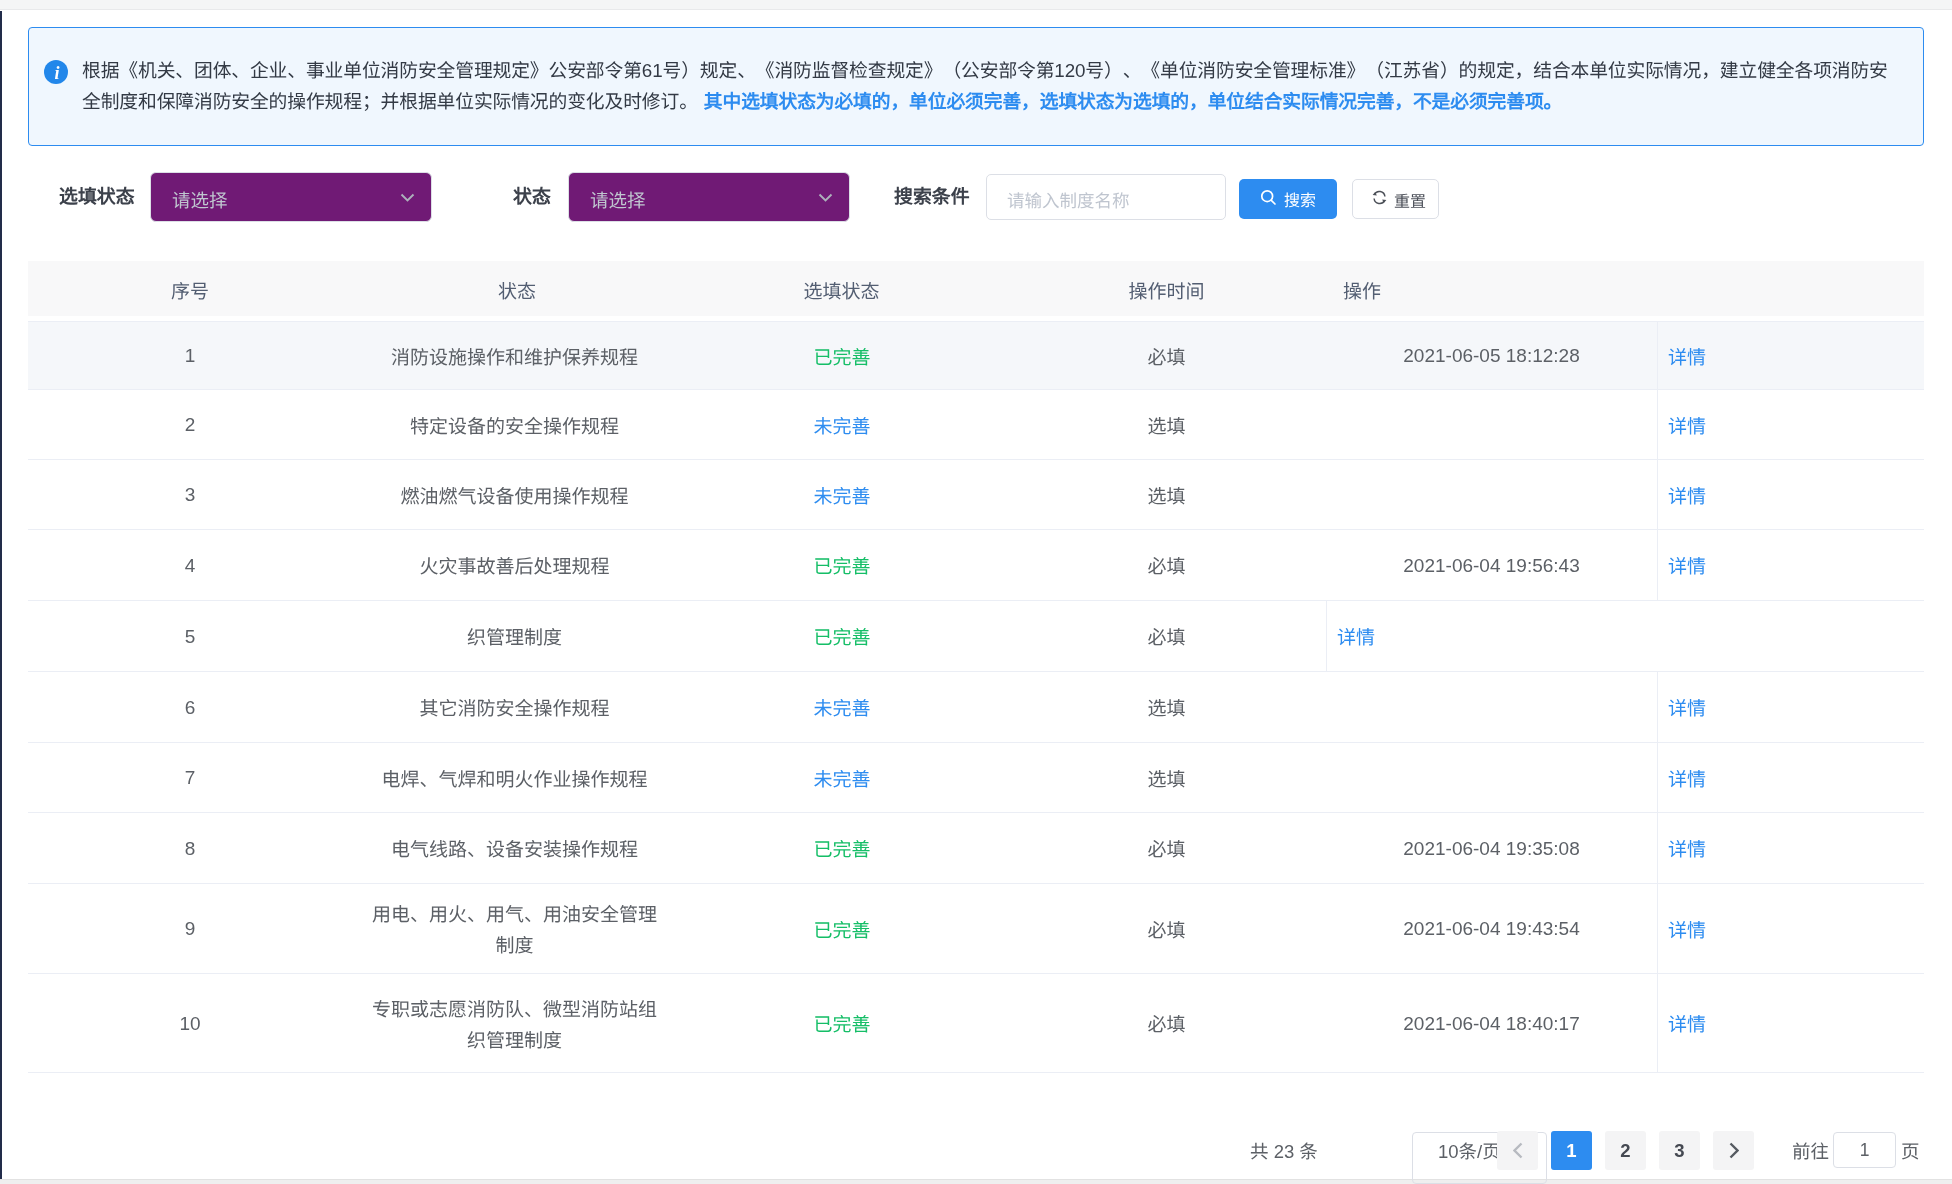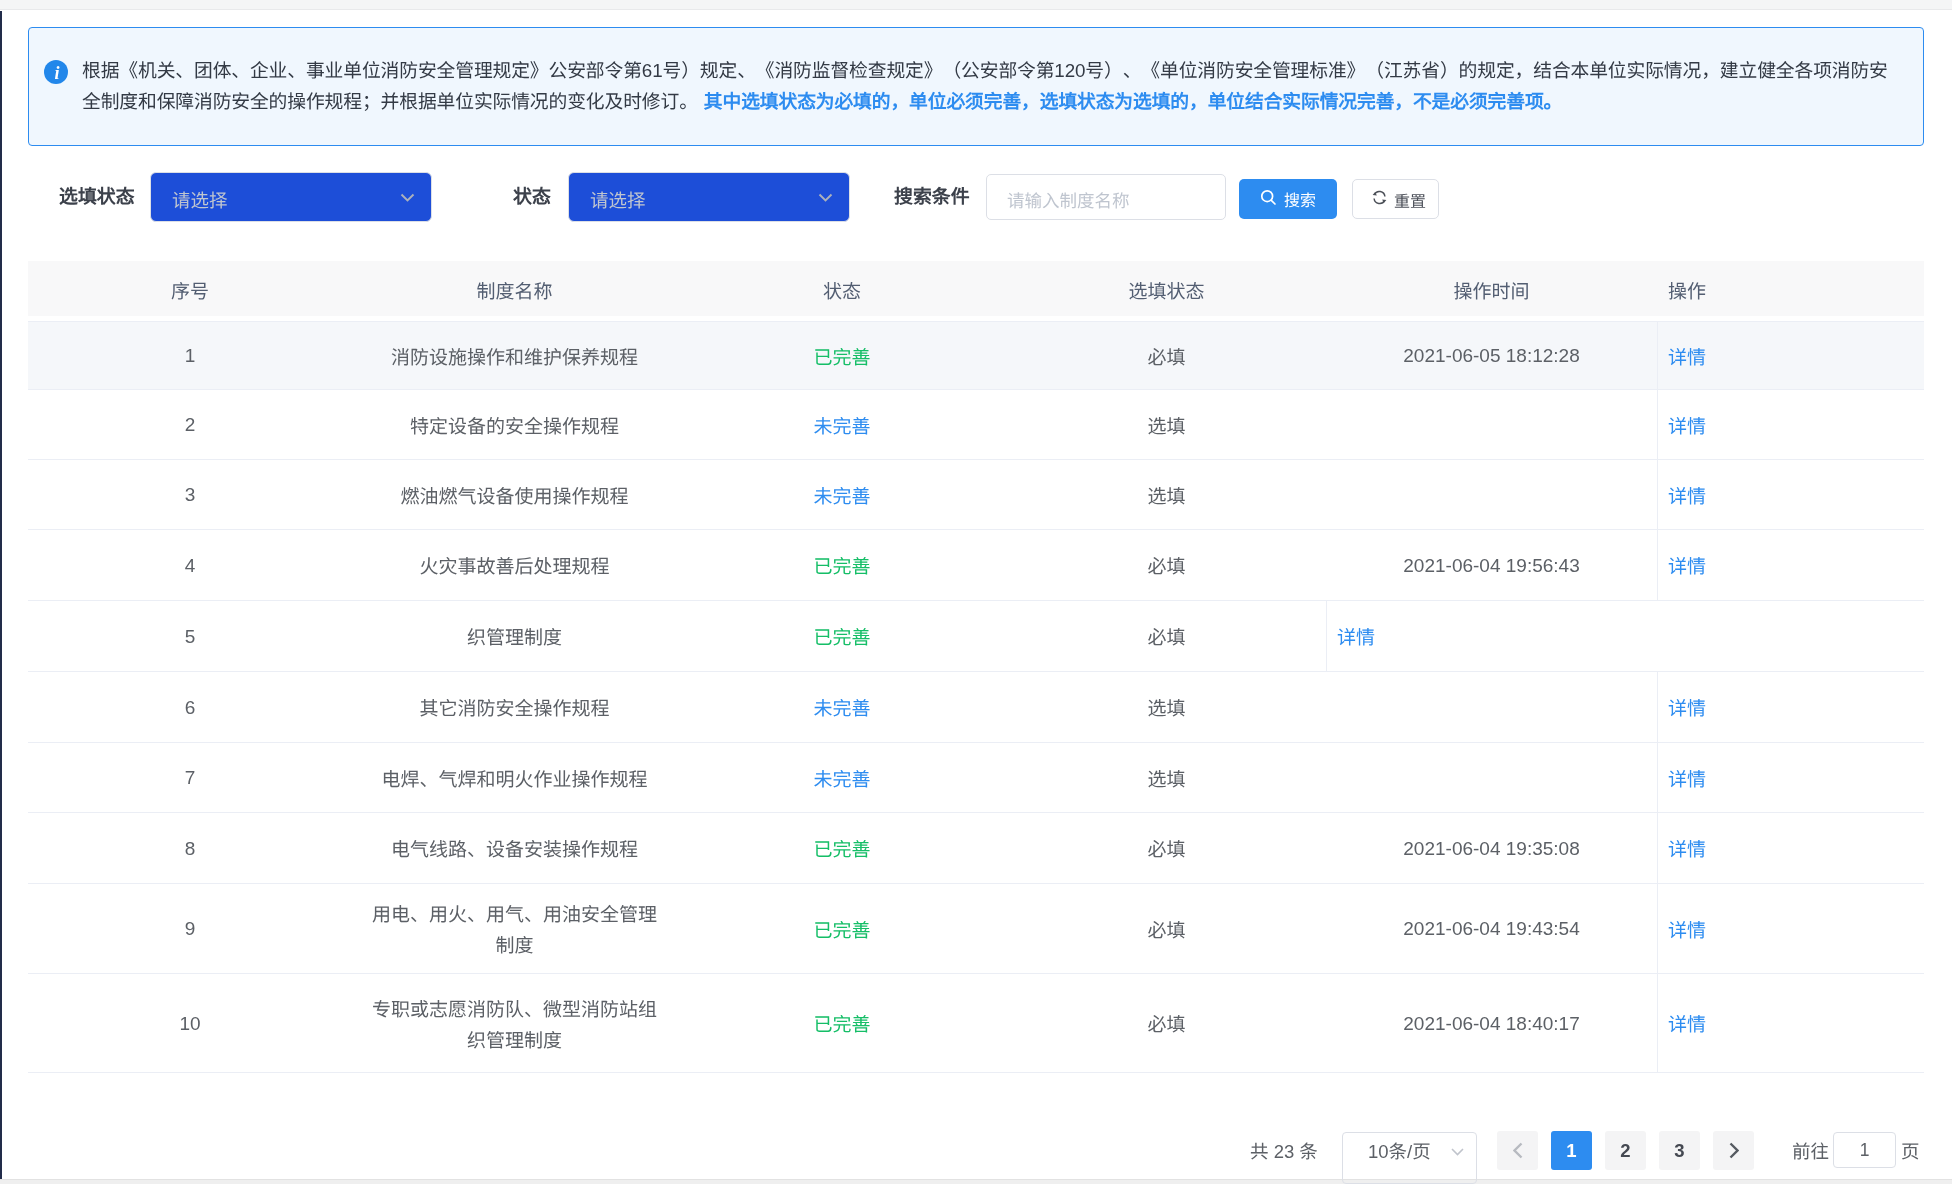--- a/index.html
+++ b/index.html
@@ -12,21 +12,21 @@
   .botstrip { position:absolute; left:0; top:1179px; width:1952px; height:5px; background:#efefef; border-top:1px solid #e2e2e2; }
 
   
   .alert { position:absolute; left:28px; top:27px; width:1896px; height:119px; background:#f0f7fe; border:1.5px solid #2d8cf0; border-radius:4px; }
   .alert .icon { position:absolute; left:15px; top:32px; }
   .alert .txt { position:absolute; left:53px; top:27px; width:1845px; font-size:18.8px; line-height:31px; color:#333a45; letter-spacing:-0.12px; }
   .alert .hl { color:#2d8cf0; font-weight:bold; }
 
   
   .flabel { position:absolute; font-size:18.9px; font-weight:bold; color:#3c414b; line-height:22px; top:186px; }
-  .fselect { position:absolute; top:172px; width:282px; height:50px; border:1px solid #dcdfe6; border-radius:6px; background:#1d4ed8; }
+  .fselect { position:absolute; top:172px; width:282px; height:50px; border:1px solid #dcdfe6; border-radius:6px; background:#701a75; }
   .fselect .ph { position:absolute; left:21px; top:13px; font-size:18.5px; color:#bfc5cf; }
   .fselect svg { position:absolute; right:16px; top:20px; }
   .finput { position:absolute; left:986px; top:174px; width:240px; height:46px; border:1px solid #dcdfe6; border-radius:5px; background:#fff;text-decoration:underline; }
   .finput .ph { position:absolute; left:20px; top:12px; font-size:17.5px; color:#bfc5cf; }
   .btn { position:absolute; top:179px; height:40px; border-radius:5px; font-size:16px; }
   .btn-search { left:1239px; width:98px; background:#2d8cf0; color:#fff; }
   .btn-reset { left:1352px; width:87px; background:#fff; border:1px solid #dcdfe6; color:#4a4e57; }
   .btn svg, .btn span { position:absolute; }
 
   
@@ -38,21 +38,21 @@
   .c6 { width:267px; justify-content:flex-start; text-align:left; padding-left:10px; border-left:1px solid #ebeef5; }
   .row1 { background:#f5f7fa; }
   .thead .c { padding-top:6px; }
   .thead .c6 { border-left:none; padding-left:11px; }
   .trow:not(.thead) .c2, .trow:not(.thead) .c3, .trow:not(.thead) .c4, .trow:not(.thead) .c6 { padding-top:3px; }
   .g { color:#15be67; } .b { color:#2d8cf0; }
   .lnk { color:#2d8cf0; }
 
   
   .pgtxt { position:absolute; font-size:18.5px; color:#5c6066; }
-  .sizer { position:absolute; left:1342px; top:1132px; width:135px; height:52px; border:1px solid #dcdfe6; border-radius:4px; }
+  .sizer { position:absolute; left:1412px; top:1132px; width:135px; height:52px; border:1px solid #dcdfe6; border-radius:4px; }
   .sizer .t { position:absolute; left:25px; top:4px; font-size:18.5px; color:#5c6066; }
   .sizer svg { position:absolute; right:12px; top:15px; }
   .pbtn { position:absolute; top:1131px; width:41px; height:39px; border-radius:3px; background:#f4f4f5; display:flex; align-items:center; justify-content:center; font-size:18.5px; font-weight:bold; color:#454952; }
   .pbtn.active { background:#2d8cf0; color:#fff; }
   .jumper { position:absolute; left:1833px; top:1132px; width:63px; height:36px; border:1px solid #dcdfe6; border-radius:4px; text-align:center; font-size:17.5px; color:#5c6066; line-height:34px; }
 </style>
 </head>
 <body>
 <div class="page">
   <div class="card"></div>
@@ -99,21 +99,20 @@
       <path d="M12.7 10.4 A5.6 5.6 0 0 1 2.1 8.5" fill="none" stroke="#4c5058" stroke-width="1.5"></path>
       <path d="M0.6 4.9 L4.8 5.4 L3.3 1.9 Z" fill="#4c5058"></path>
       <path d="M14.4 10.1 L10.2 9.6 L11.7 13.1 Z" fill="#4c5058"></path>
     </svg>
     <span style="left:41px; top:8px;">重置</span>
   </div>
 
   <div class="table">
     <div class="trow thead">
       <div class="c c1">序号</div>
-        <div class="c c2">制度名称</div>
         <div class="c c3">状态</div>
         <div class="c c4">选填状态</div>
         <div class="c c5">操作时间</div>
         <div class="c c6">操作</div>
     </div>
     <div style="height:6px; border-bottom:1px solid #ebeef5;"></div>
     <div class="trow row1" style="height:68px;">
       <div class="c c1">1</div>
         <div class="c c2">消防设施操作和维护保养规程</div>
         <div class="c c3 g">已完善</div>

